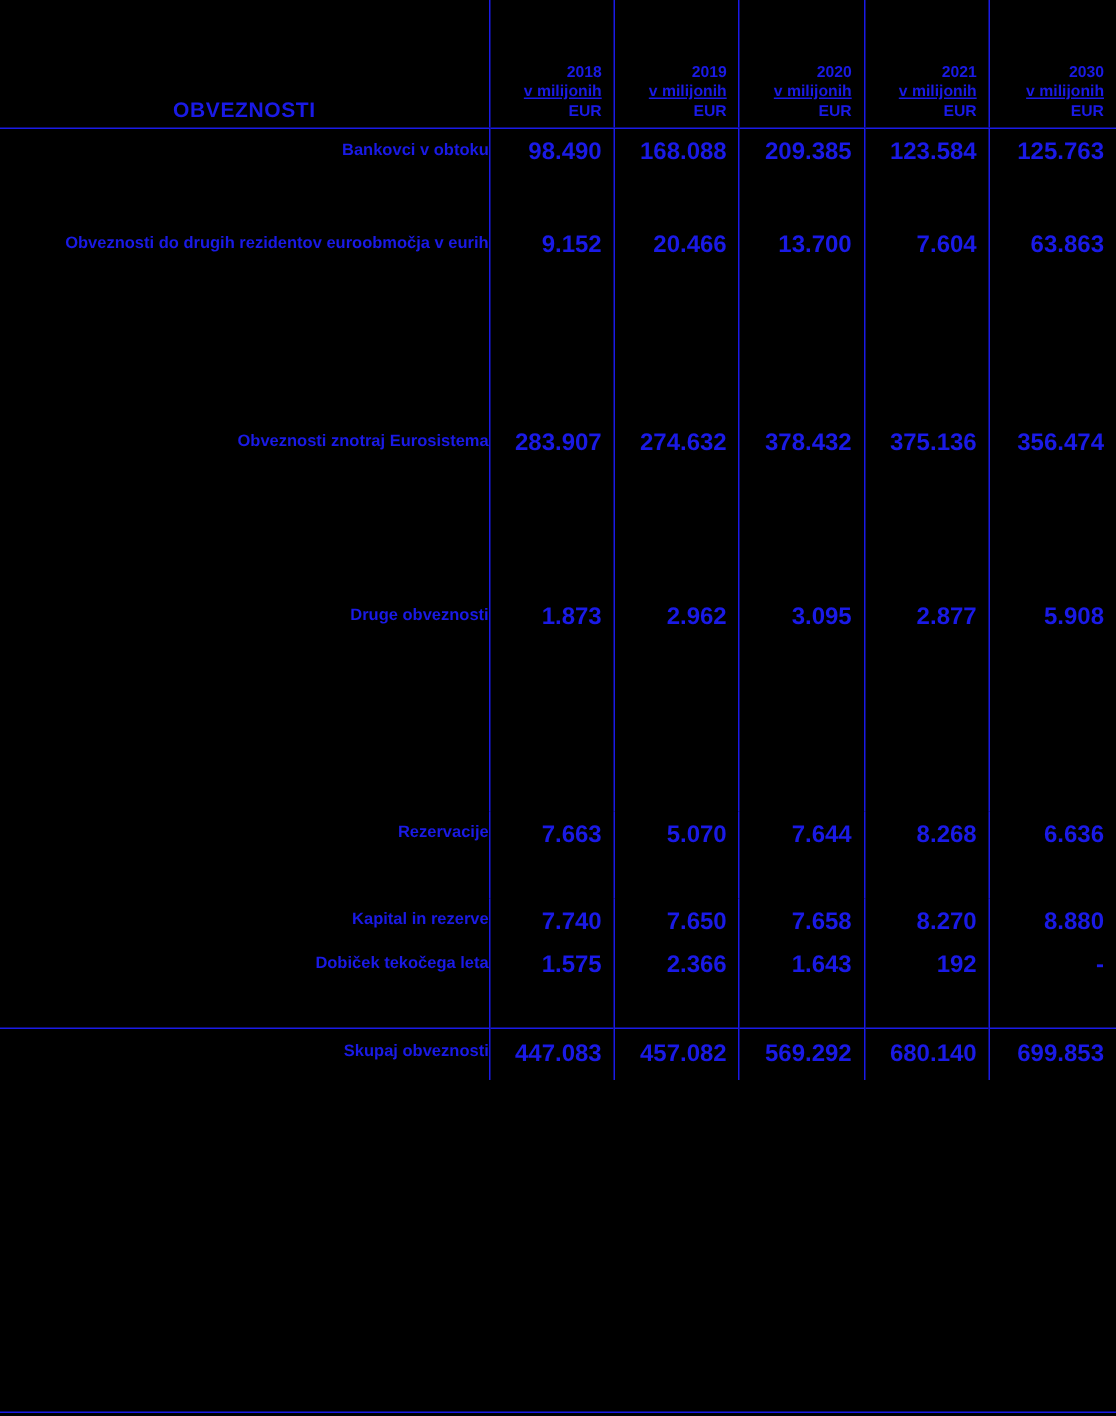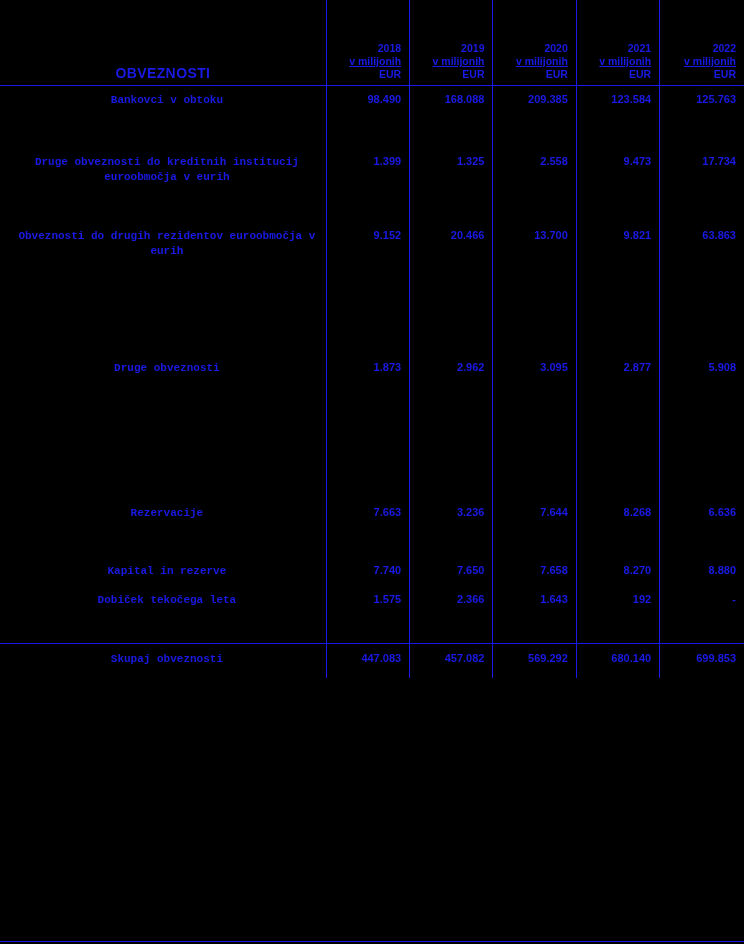--- a/index.html
+++ b/index.html
@@ -73,28 +73,27 @@
   tr.head th.hd-num,
   tr.head th.hd-label {
     border-bottom: 1px solid #1A1AE6;
   }
 
   td.lbl {
     padding-left: 8px;
     padding-top: 7px;
     line-height: 15px;
     font-size: 11px;
-    text-align: center;
-    font-family: Liberation Mono, monospace;
+    text-align: right;
   }
   td.num {
     text-align: right;
     padding-right: 8px;
     padding-top: 7px;
-    font-size: 11px;
+    font-size: 16px;
     white-space: nowrap;
   }
 
   tr.total td {
     border-top: 1px solid #1A1AE6;
   }
   tr.total td.lbl,
   tr.total td.num {
     padding-top: 8px;
   }
@@ -145,70 +144,70 @@
           <span class="u2">EUR</span>
         </th>
 
         <th class="hd-num vline">
           <span class="yr">2021</span>
           <span class="u1">v milijonih</span>
           <span class="u2">EUR</span>
         </th>
 
         <th class="hd-num vline">
-          <span class="yr">2022</span>
+          <span class="yr">2030</span>
           <span class="u1">v milijonih</span>
           <span class="u2">EUR</span>
         </th>
       </tr>
     </thead>
 
     <tbody>
       <tr style="height:62px">
         <td class="lbl">Bankovci v obtoku</td>
         <td class="num vline">98.490</td>
         <td class="num vline">168.088</td>
         <td class="num vline">209.385</td>
         <td class="num vline">123.584</td>
         <td class="num vline">125.763</td>
       </tr>
 
-      <tr style="height:74px">
-        <td class="lbl">Druge obveznosti do kreditnih institucij euroobmočja v eurih</td>
-        <td class="num vline">1.399</td>
-        <td class="num vline">1.325</td>
-        <td class="num vline">2.558</td>
-        <td class="num vline">9.473</td>
-        <td class="num vline">17.734</td>
-      </tr>
 
       <tr style="height:132px">
         <td class="lbl">Obveznosti do drugih rezidentov euroobmočja v eurih</td>
         <td class="num vline">9.152</td>
         <td class="num vline">20.466</td>
         <td class="num vline">13.700</td>
-        <td class="num vline">9.821</td>
+        <td class="num vline">7.604</td>
         <td class="num vline">63.863</td>
       </tr>
 
 
+      <tr style="height:116px">
+        <td class="lbl">Obveznosti znotraj Eurosistema</td>
+        <td class="num vline">283.907</td>
+        <td class="num vline">274.632</td>
+        <td class="num vline">378.432</td>
+        <td class="num vline">375.136</td>
+        <td class="num vline">356.474</td>
+      </tr>
 
       <tr style="height:145px">
         <td class="lbl">Druge obveznosti</td>
         <td class="num vline">1.873</td>
         <td class="num vline">2.962</td>
         <td class="num vline">3.095</td>
         <td class="num vline">2.877</td>
         <td class="num vline">5.908</td>
       </tr>
 
       <tr style="height:58px">
         <td class="lbl">Rezervacije</td>
         <td class="num vline">7.663</td>
-        <td class="num vline">3.236</td>
+        <td class="num vline">5.070</td>
         <td class="num vline">7.644</td>
         <td class="num vline">8.268</td>
         <td class="num vline">6.636</td>
       </tr>
 
 
       <tr style="height:29px">
         <td class="lbl">Kapital in rezerve</td>
         <td class="num vline">7.740</td>
         <td class="num vline">7.650</td>

